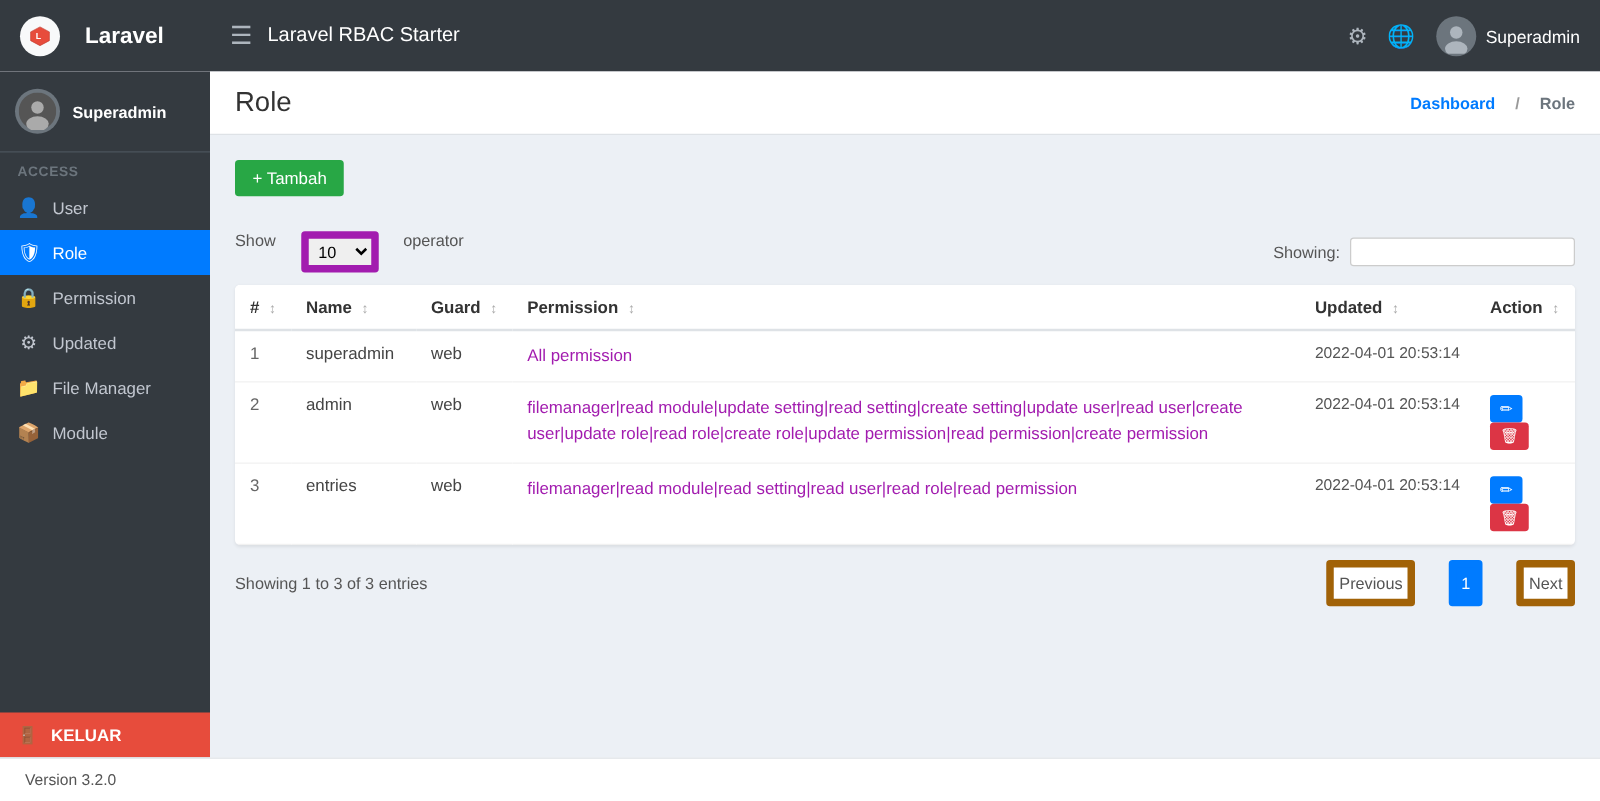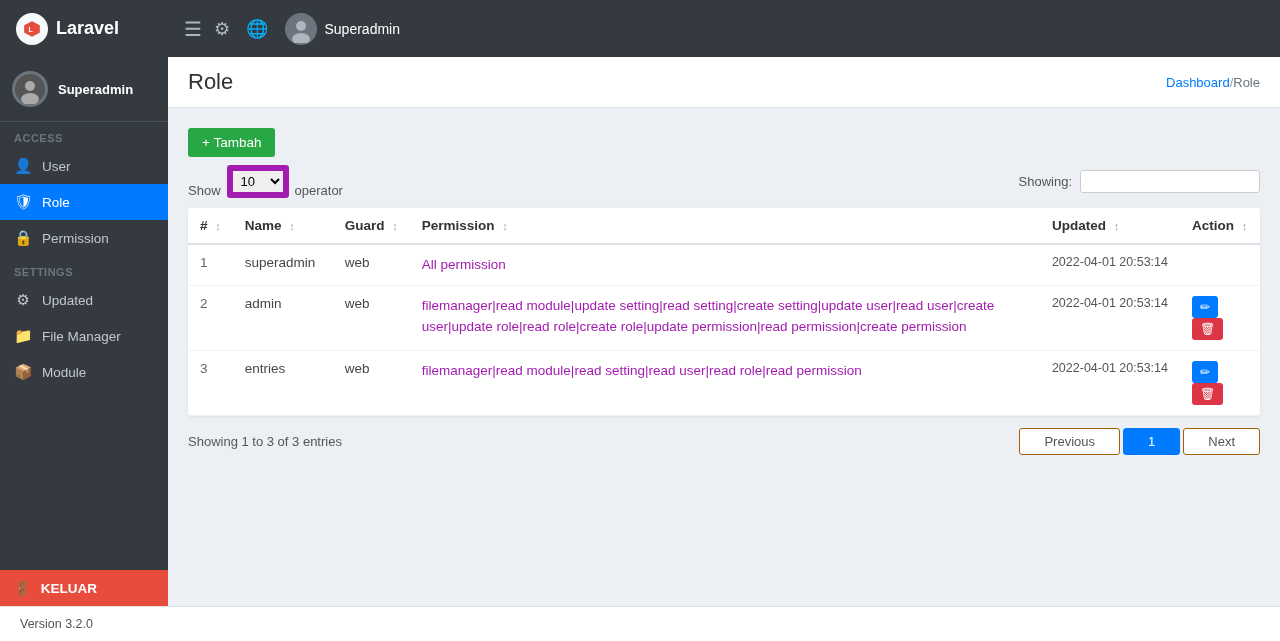--- a/index.html
+++ b/index.html
@@ -12,21 +12,21 @@
       height: 57px;
       display: flex;
       align-items: center;
       padding: 0 16px;
       flex-shrink: 0;
       z-index: 10;
     }
     .top-nav .brand {
       display: flex;
       align-items: center;
-      gap: 8px;
+      gap: 20px;
       width: 168px;
       font-size: 18px;
       font-weight: 600;
     }
     .top-nav .brand-logo {
       width: 32px; height: 32px; border-radius: 50%; background: #f8f9fa; display: flex; align-items: center; justify-content: center;
     }
     .top-nav .brand-logo svg { width: 20px; height: 20px; }
     .top-nav .hamburger { color: #adb5bd; font-size: 20px; cursor: pointer; margin-right: 12px; }
     .top-nav .app-title { font-size: 16px; font-weight: 500; flex: 1; }
@@ -87,39 +87,39 @@
 
     
     .main-content { flex: 1; overflow-y: auto; background: #ecf0f5; }
     .content-header {
       background: #fff;
       padding: 12px 20px;
       display: flex; align-items: center; justify-content: space-between;
       border-bottom: 1px solid #dee2e6;
     }
     .content-header .page-title { font-size: 22px; font-weight: 400; color: #333; }
-    .breadcrumb { display: flex; align-items: flex-start; gap: 0; font-size: 13px; color: #6c757d; }
+    .breadcrumb { display: flex; align-items: flex-start; gap: 16px; font-size: 13px; color: #6c757d; font-weight: bold; }
     .breadcrumb a { color: #007bff; text-decoration: none; }
     .breadcrumb .sep { color: #999; }
 
     .content-body { padding: 20px; }
 
     .btn-tambah {
       background: #28a745; color: #fff; border: none;
       padding: 7px 14px; border-radius: 3px; font-size: 13.5px;
       cursor: pointer; display: inline-flex; align-items: center; gap: 5px;
-      margin-bottom: 8px;
+      margin-bottom: 28px;
     }
 
     
     .dt-controls {
       display: flex; align-items: center; justify-content: space-between;
       margin-bottom: 10px;
     }
-    .dt-show { display: flex; align-items: flex-end; gap: 6px; font-size: 13px; color: #555; }
+    .dt-show { display: flex; align-items: flex-start; gap: 20px; font-size: 13px; color: #555; }
     .dt-show select {
       border: 6px solid #a21caf; border-radius: 3px; padding: 2px 4px; font-size: 13px;
     }
     .dt-search { display: flex; align-items: center; gap: 8px; font-size: 13px; color: #555; }
     .dt-search input {
       border: 1px solid #ccc; border-radius: 3px; padding: 3px 8px; font-size: 13px;
       width: 180px;
     }
 
     
@@ -156,22 +156,22 @@
     }
 
     
     .dt-footer {
       display: flex; align-items: center; justify-content: space-between;
       margin-top: 12px;
       font-size: 13px; color: #555;
     }
     .pagination { display: flex; gap: 3px; }
     .page-btn {
-      border: 1px solid #a16207; background: #fff; color: #555;
-      padding: 5px 24px; border-radius: 3px; cursor: pointer; font-size: 13px;
+      border: 6px solid #a16207; background: #fff; color: #555;
+      padding: 5px 4px; border-radius: 3px; cursor: pointer; font-size: 13px; margin-left: 24px;
     }
     .page-btn.active { background: #007bff; color: #fff; border-color: #007bff; }
     .page-btn:disabled { color: #aaa; cursor: default; }
 
     
     .app-footer {
       background: #fff; border-top: 1px solid #dee2e6;
       padding: 10px 20px; font-size: 12.5px; color: #555;
       display: flex; justify-content: space-between; align-items: center;
       flex-shrink: 0;
@@ -185,20 +185,21 @@
   <div class="brand">
     <div class="brand-logo">
       <svg viewBox="0 0 40 40" fill="none" xmlns="http://www.w3.org/2000/svg">
         <path d="M20 5L35 13V27L20 35L5 27V13L20 5Z" fill="#e74c3c" stroke="#c0392b" stroke-width="1"></path>
         <text x="13" y="25" font-size="14" fill="white" font-family="Arial">L</text>
       </svg>
     </div>
     <span>Laravel</span>
   </div>
   <span class="hamburger">☰</span>
+  <span class="app-title">Laravel RBAC Starter</span>
   <div class="nav-icons">
     <span class="nav-icon" title="Settings">⚙</span>
     <span class="nav-icon" title="Language">🌐</span>
     <div class="user-badge">
       <div class="user-avatar">
         <svg width="28" height="28" viewBox="0 0 28 28">
             <circle cx="14" cy="14" r="14" fill="#6c757d"></circle>
             <circle cx="14" cy="11" r="5" fill="#adb5bd"></circle>
             <ellipse cx="14" cy="24" rx="9" ry="6" fill="#adb5bd"></ellipse>
           </svg>
@@ -232,21 +233,20 @@
         <span class="si-icon">🛡</span>
         <span>Role</span>
       </div>
       <div class="sidebar-item">
         <span class="si-icon">🔒</span>
         <span>Permission</span>
       </div>
     </div>
 
     <div>
-      <div class="sidebar-section-label">SETTINGS</div>
       <div class="sidebar-item">
         <span class="si-icon">⚙</span>
         <span>Updated</span>
       </div>
       <div class="sidebar-item">
         <span class="si-icon">📁</span>
         <span>File Manager</span>
       </div>
       <div class="sidebar-item">
         <span class="si-icon">📦</span>

